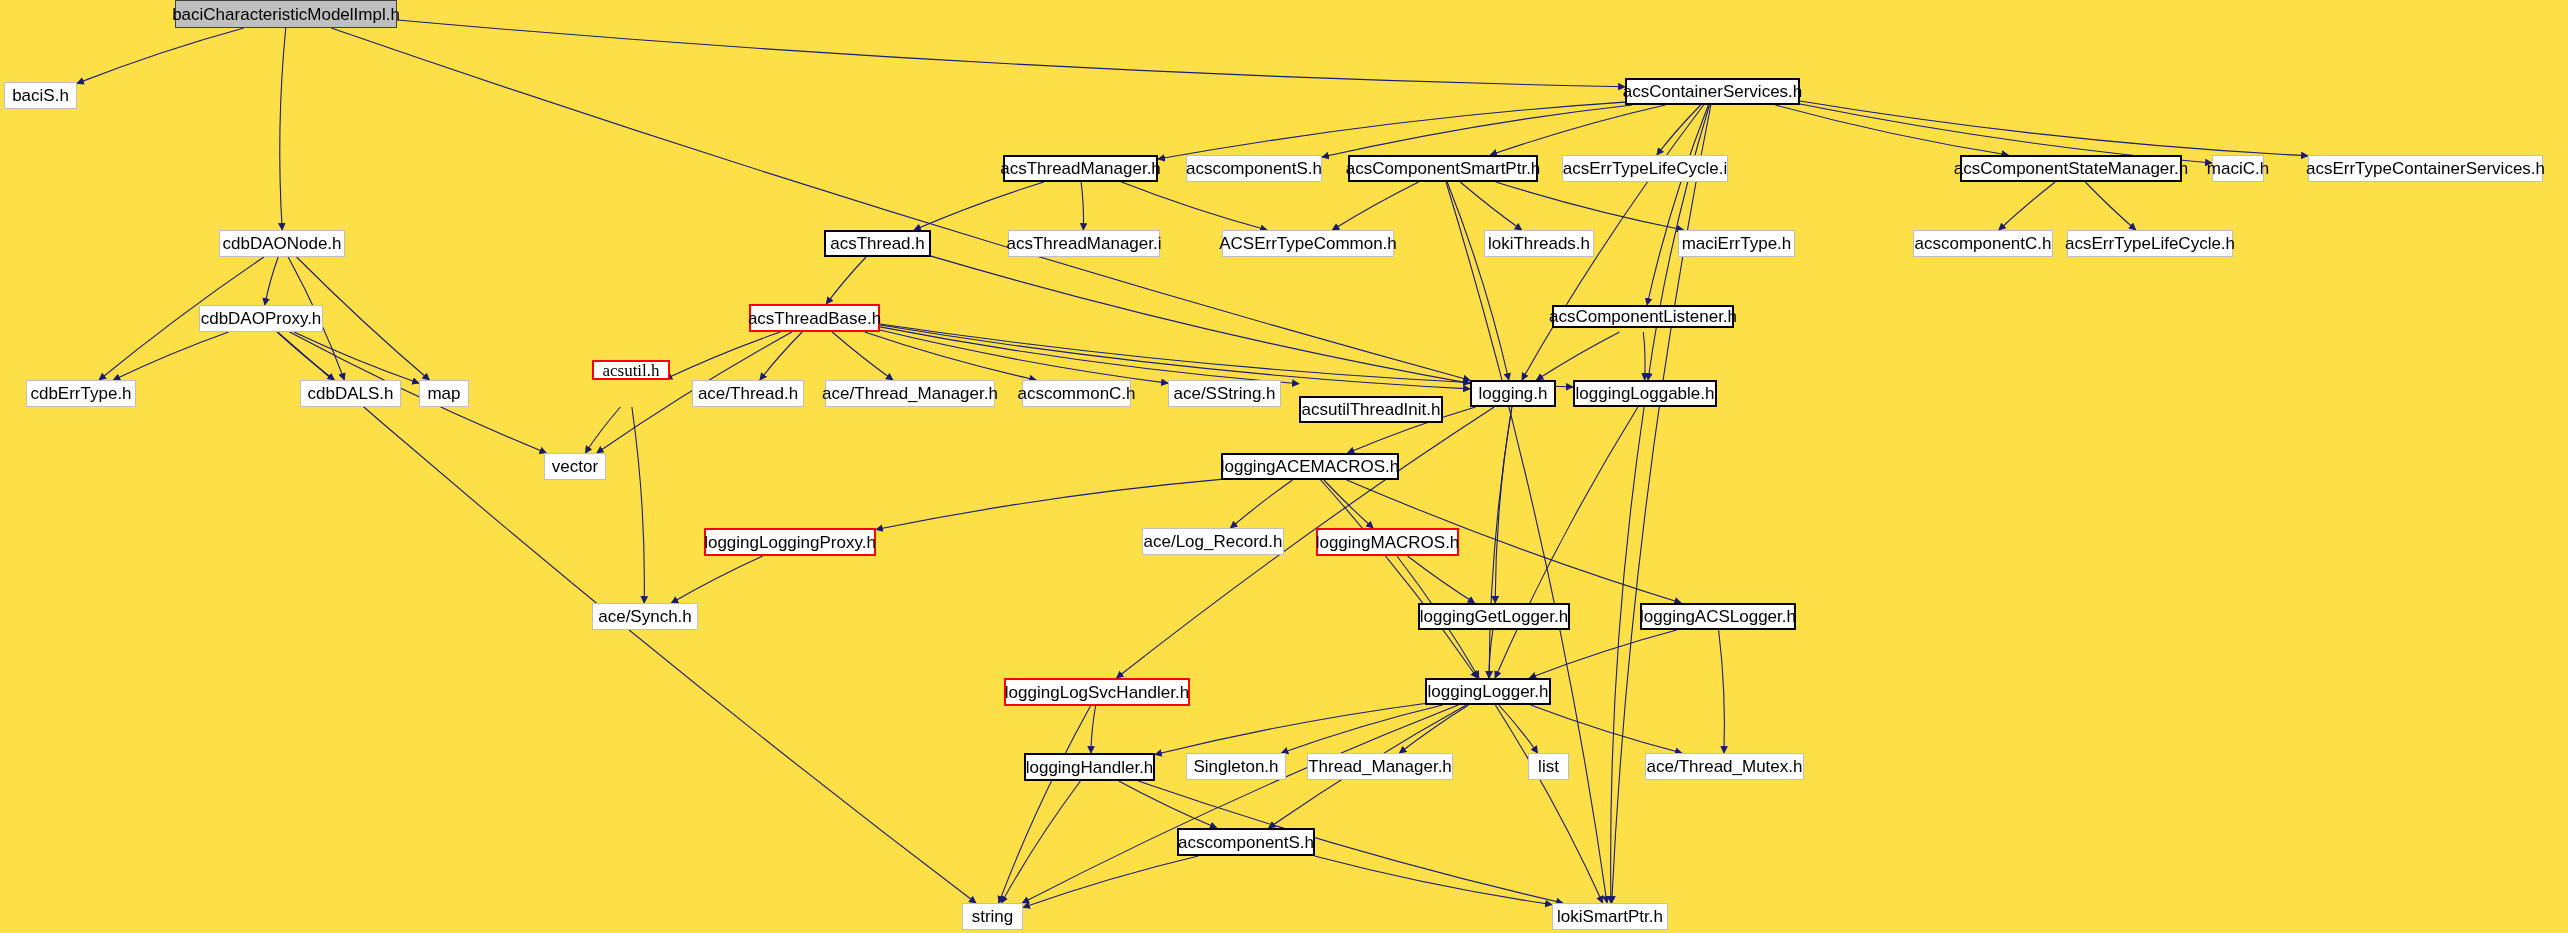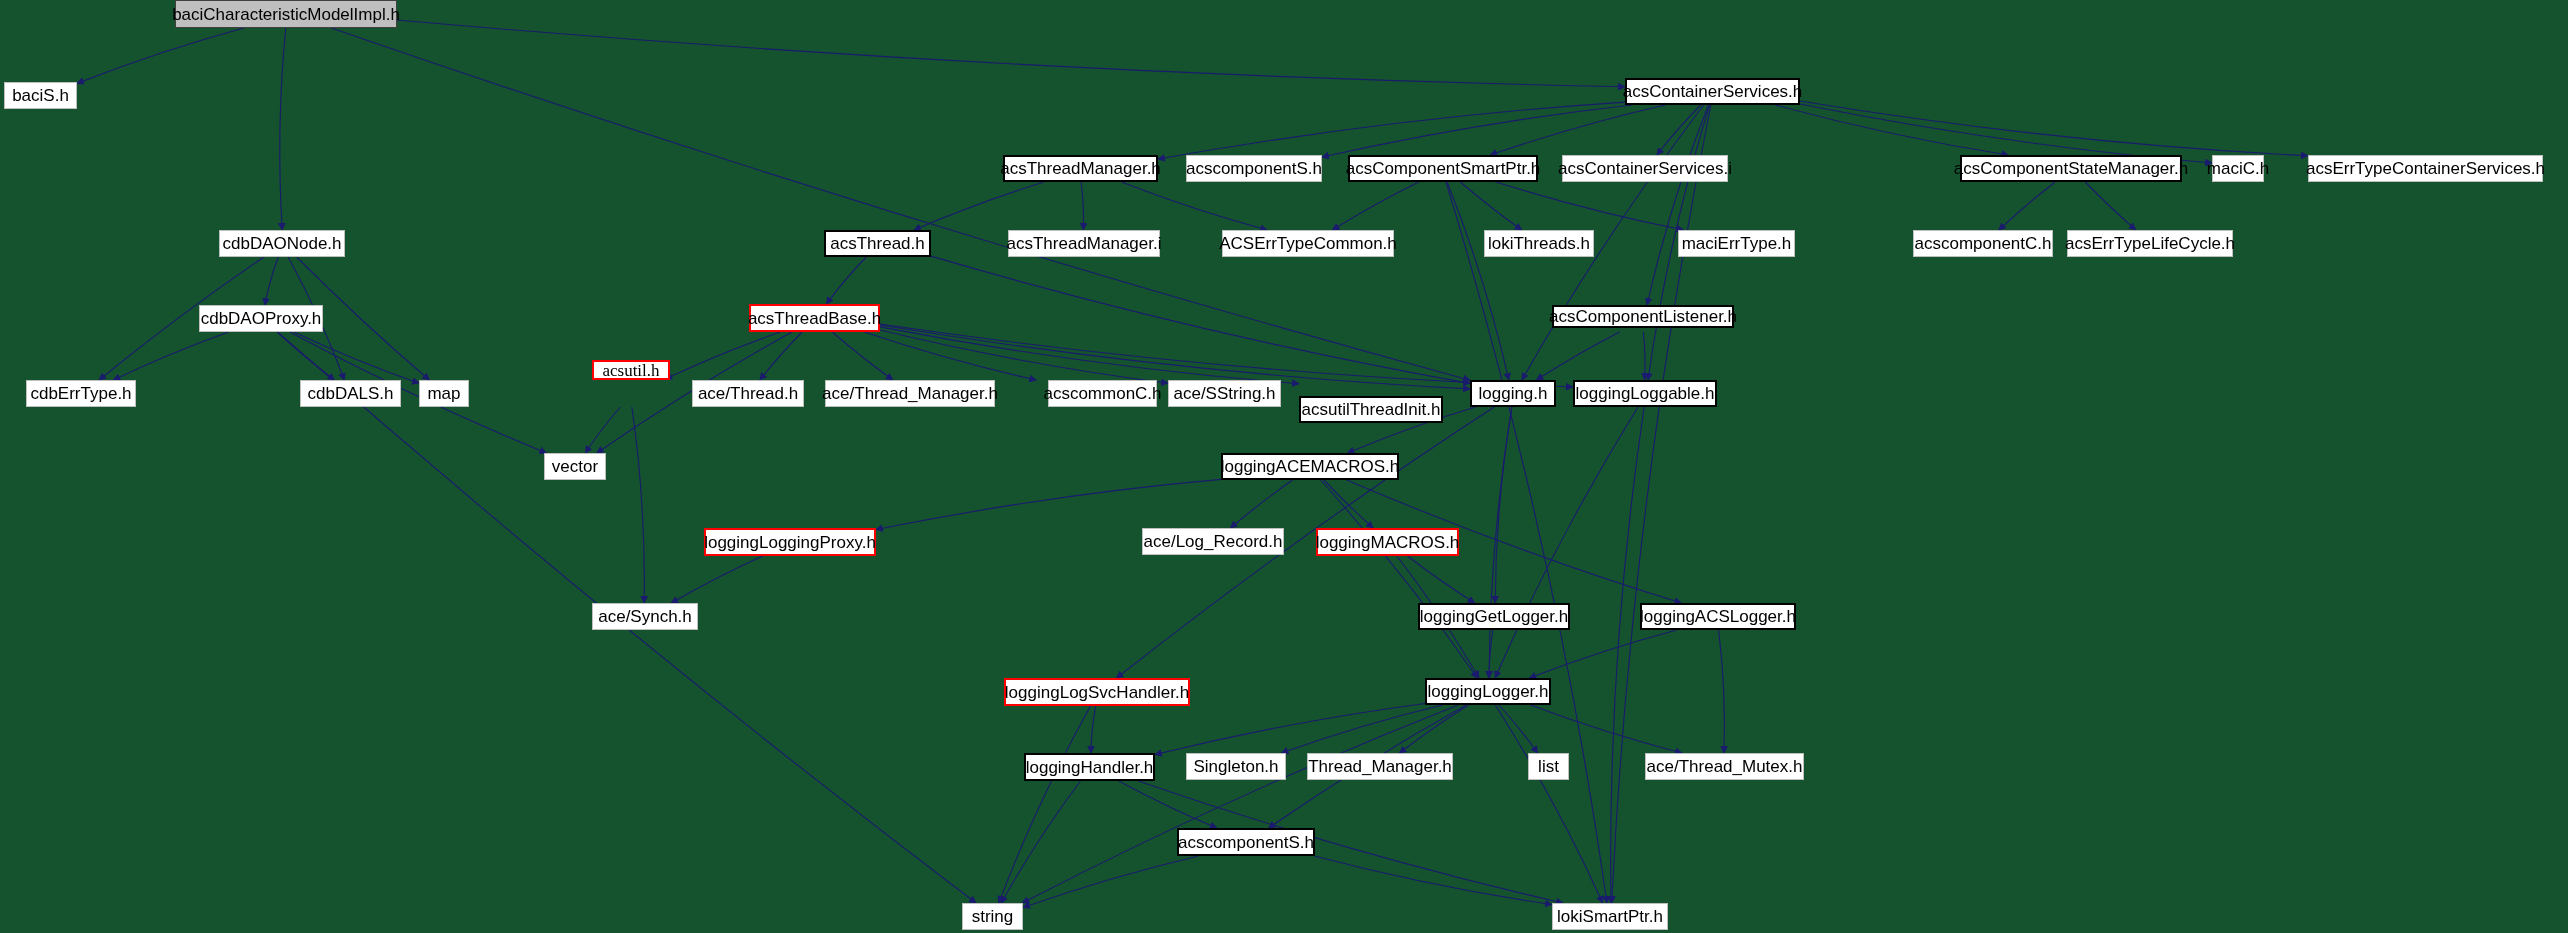--- a/index.html
+++ b/index.html
@@ -7,21 +7,21 @@
     padding: 0;
     background: #ffffff;
   }
   body {
     font-family: "Liberation Sans", sans-serif;
   }
   #graph-root {
     position: relative;
     width: 2568px;
     height: 933px;
-    background: #14532d;
+    background: #fde047;
     overflow: hidden;
   }
   #edge-layer {
     position: absolute;
     left: 0;
     top: 0;
     width: 2568px;
     height: 933px;
     pointer-events: none;
   }
@@ -168,21 +168,21 @@
       <div class="node bold" style="left: 1003px; top: 155px; width: 155px; height: 27px;">
         <span class="node-label">acsThreadManager.h</span>
       </div>
       <div class="node" style="left: 1186px; top: 155px; width: 136px; height: 27px;">
         <span class="node-label">acscomponentS.h</span>
       </div>
       <div class="node bold" style="left: 1348px; top: 155px; width: 190px; height: 27px;">
         <span class="node-label">acsComponentSmartPtr.h</span>
       </div>
       <div class="node" style="left: 1562px; top: 155px; width: 166px; height: 27px;">
-        <span class="node-label">acsContainerServices.i</span>
+        <span class="node-label">acsErrTypeLifeCycle.i</span>
       </div>
       <div class="node bold" style="left: 1960px; top: 155px; width: 222px; height: 27px;">
         <span class="node-label">acsComponentStateManager.h</span>
       </div>
       <div class="node" style="left: 2212px; top: 155px; width: 52px; height: 27px;">
         <span class="node-label">maciC.h</span>
       </div>
       <div class="node" style="left: 2308px; top: 155px; width: 235px; height: 27px;">
         <span class="node-label">acsErrTypeContainerServices.h</span>
       </div>
@@ -230,21 +230,21 @@
       </div>
       <div class="node red" style="left: 592px; top: 360px; width: 78px; height: 20px; font-family: Liberation Serif, serif;">
         <span class="node-label">acsutil.h</span>
       </div>
       <div class="node" style="left: 692px; top: 380px; width: 112px; height: 27px;">
         <span class="node-label">ace/Thread.h</span>
       </div>
       <div class="node" style="left: 825px; top: 380px; width: 170px; height: 27px;">
         <span class="node-label">ace/Thread_Manager.h</span>
       </div>
-      <div class="node" style="left: 1022px; top: 380px; width: 109px; height: 27px; margin-left: 26px;">
+      <div class="node" style="left: 1022px; top: 380px; width: 109px; height: 27px;">
         <span class="node-label">acscommonC.h</span>
       </div>
       <div class="node" style="left: 1168px; top: 380px; width: 113px; height: 27px;">
         <span class="node-label">ace/SString.h</span>
       </div>
       <div class="node bold" style="left: 1299px; top: 396px; width: 144px; height: 27px;">
         <span class="node-label">acsutilThreadInit.h</span>
       </div>
       <div class="node bold" style="left: 1470px; top: 380px; width: 86px; height: 27px;">
         <span class="node-label">logging.h</span>

